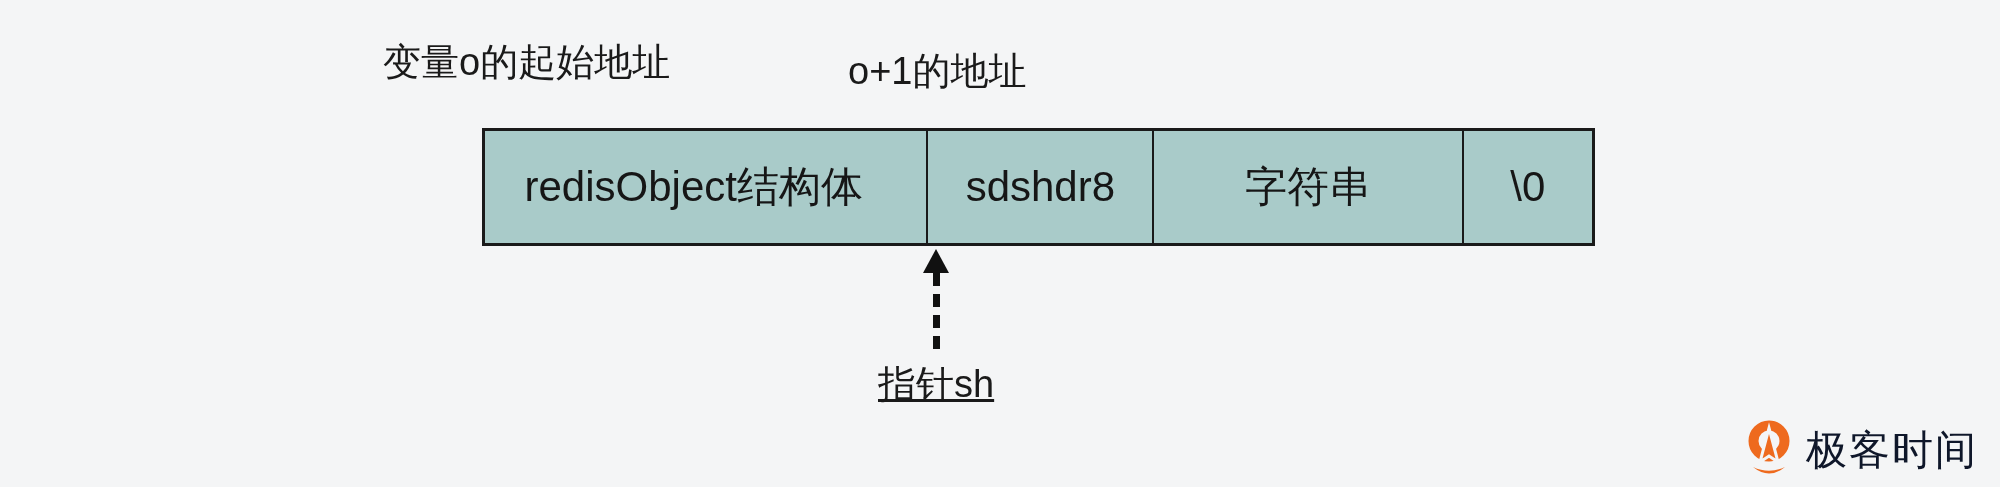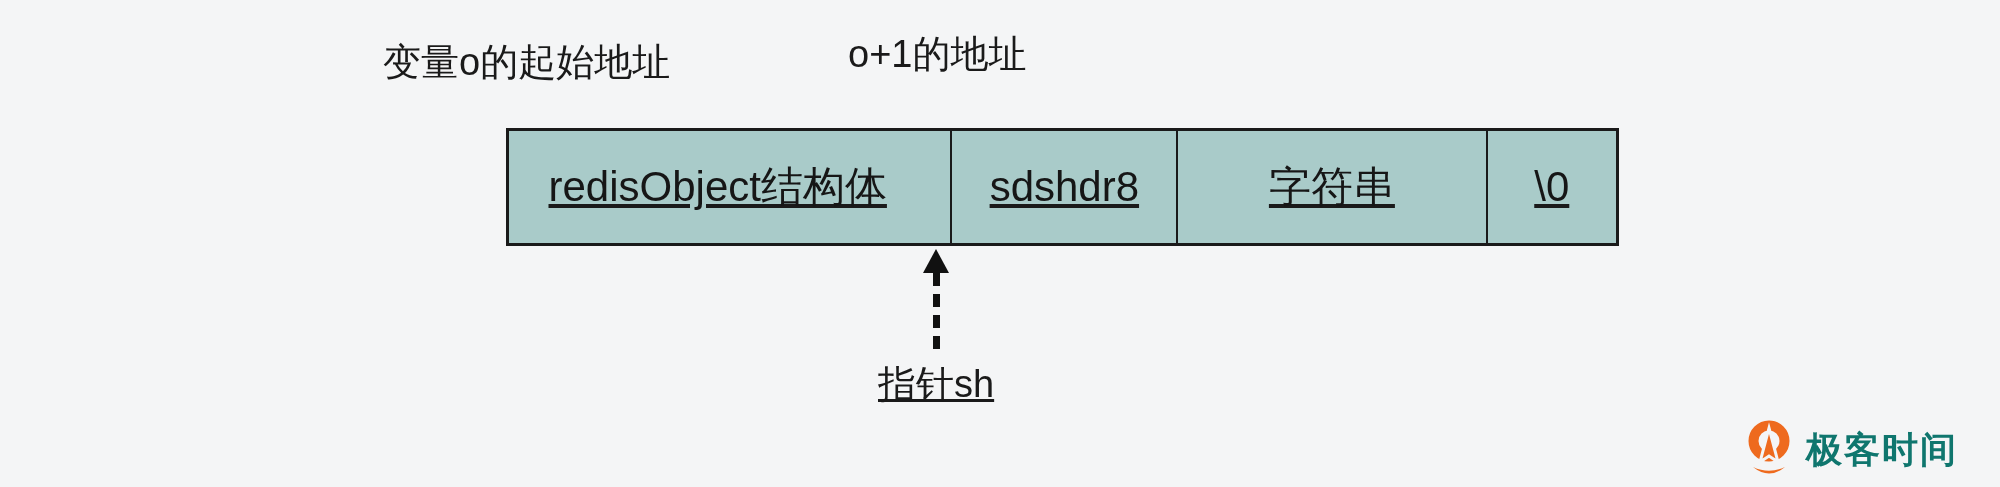--- a/index.html
+++ b/index.html
@@ -16,34 +16,33 @@
     color: #1A1A1A;
   }
   .label {
     position: absolute;
     font-size: 38px;
     line-height: 44px;
     color: #1A1A1A;
     white-space: nowrap;
   }
   .label-var-o   { left: 383px; top: 40px; }
-  .label-o1      { left: 848px; top: 32px; }
+  .label-o1      { left: 848px; top: 49px; }
   .pointer-label { left: 878px; top: 362px; text-decoration: underline; }
 
   .memory-bar {
     position: absolute;
-    left: 506px;
+    left: 482px;
     top: 128px;
     width: 1113px;
     height: 118px;
     display: flex;
     border: 3px solid #1A1A1A;
     box-sizing: border-box;
     background: #A9CBC9;
-    text-decoration: underline;
   }
   .cell {
     display: flex;
     align-items: center;
     justify-content: center;
     font-size: 42px;
     color: #161616;
     background: #A9CBC9;
     box-sizing: border-box;
     white-space: nowrap;
@@ -83,23 +82,23 @@
   .logo {
     position: absolute;
     left: 1746px;
     top: 420px;
     display: flex;
     align-items: center;
     gap: 14px;
   }
   .logo-icon { display: block; }
   .logo-text {
-    font-size: 36px;
-    font-weight: 700;
-    color: #0f766e;
+    font-size: 41px;
+    font-weight: 400;
+    color: #0f172a;
     letter-spacing: 2px;
     white-space: nowrap;
   }
 </style>
 </head>
 <body>
 
 <div class="canvas">
 
   <div class="label label-var-o">变量o的起始地址</div>

